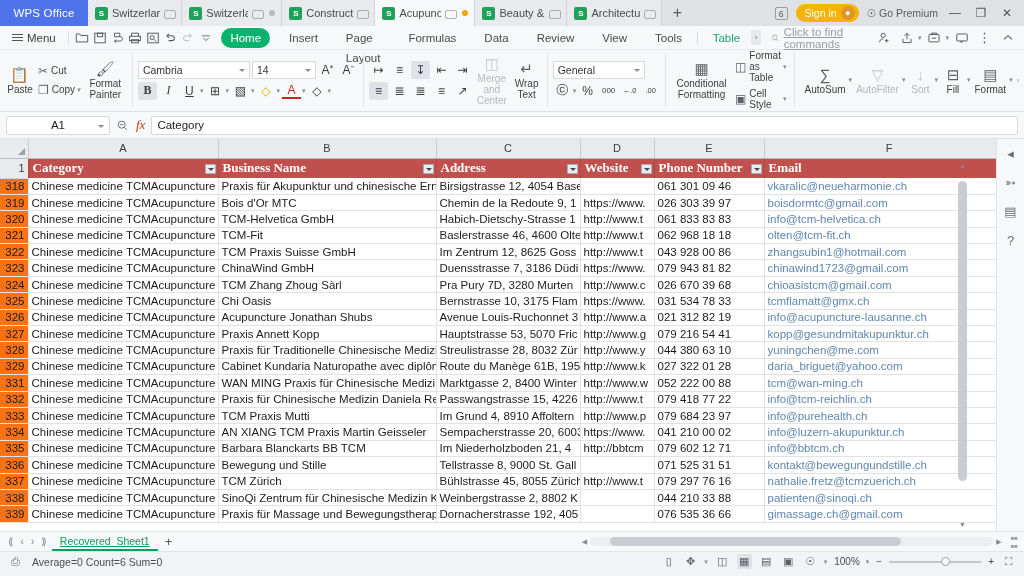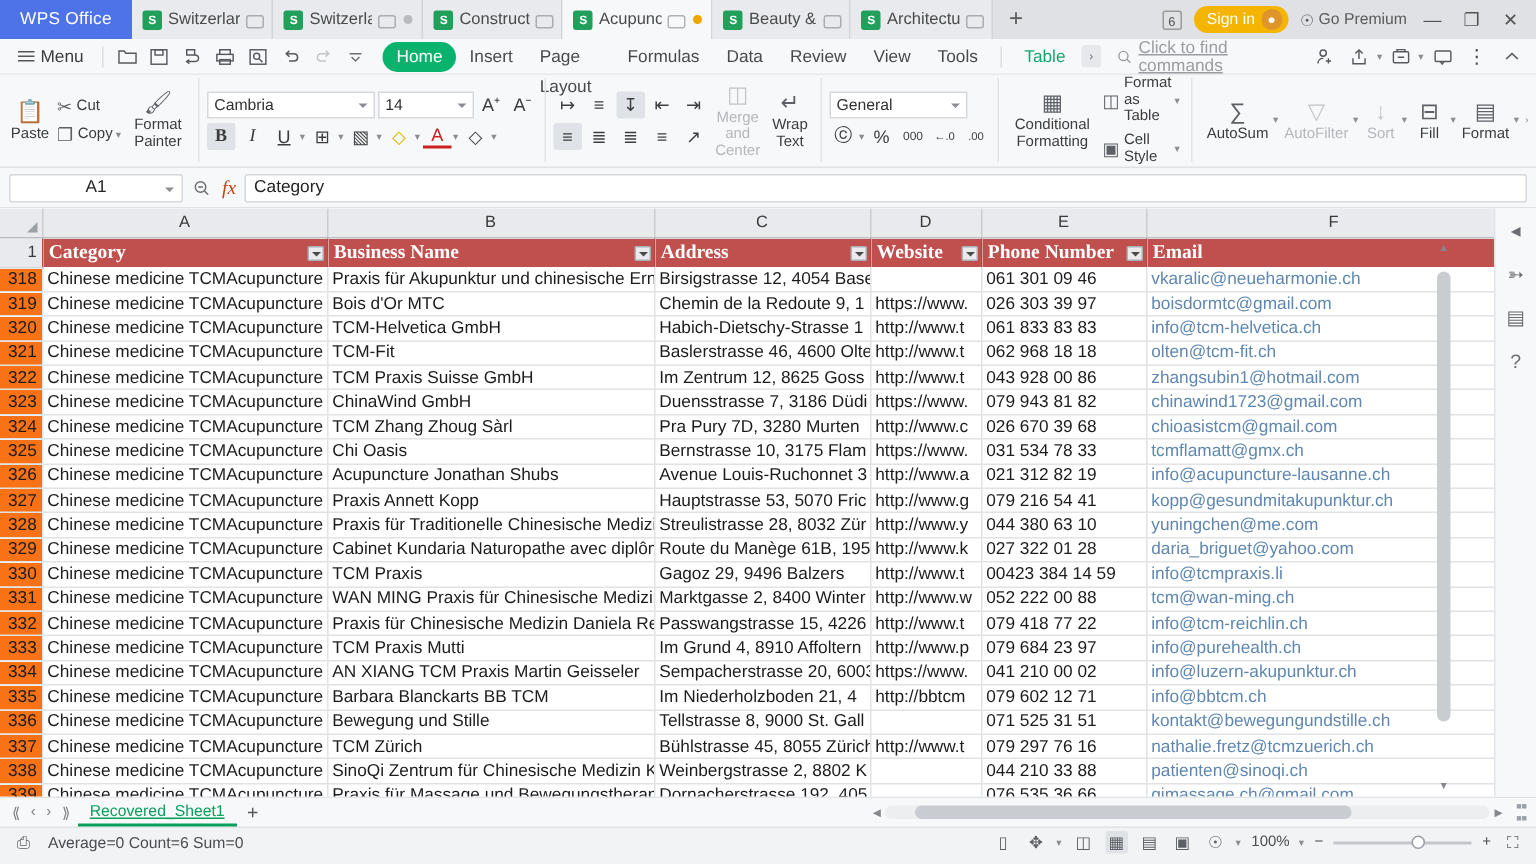--- a/index.html
+++ b/index.html
@@ -107,21 +107,21 @@
   .fbtn.on{ background:#dfe3e8;border-radius:2px;}
   .car{ font-size:7px;color:#8a8d91;margin-left:-1px;}
   .numfmt{ border:1px solid #d6d8db;background:#fff;height:18px;width:92px;font-size:10.5px;
     padding:0 12px 0 4px;display:flex;align-items:center;position:relative;color:#333;}
   .numfmt:after{content:"";position:absolute;right:4px;top:7px;border-left:3px solid transparent;border-right:3px solid transparent;border-top:3.5px solid #8a8d91;}
   .dim{ color:#b4b7bb !important;}
   .dim .gl{ color:#c2c5c9 !important;}
   
   .fbar{ height:27px;background:#f7f8fa;display:flex;align-items:center;padding:0 6px;gap:6px;
     border-bottom:1px solid #dfe1e4;}
-  .namebox{ width:116px;height:19px;background:#fff;border:1px solid #d6d8db;border-radius:2px;
+  .namebox{ width:104px;height:19px;background:#fff;border:1px solid #d6d8db;border-radius:2px;
     display:flex;align-items:center;justify-content:center;font-size:11.5px;position:relative;}
   .namebox:after{content:"";position:absolute;right:5px;top:8px;border-left:3px solid transparent;border-right:3px solid transparent;border-top:3.5px solid #8a8d91;}
   .fxgrp{ display:flex;align-items:center;gap:7px;color:#c2410c;}
   .finput{ flex:1;height:19px;background:#fff;border:1px solid #d6d8db;border-radius:2px;
     display:flex;align-items:center;padding:0 5px;font-size:11.5px;color:#222;}
   
   .gridwrap{ position:relative;height:392px;background:#fff;display:flex;}
   .gridmain{ flex:1;overflow:hidden;position:relative;}
   table.sheet{ border-collapse:collapse;table-layout:fixed;width:100%;}
   table.sheet td, table.sheet th{ padding:0;margin:0;}
@@ -297,21 +297,21 @@
         <path d="M11 5.5H6c-2 0-3 1.2-3 2.8S4 11 6 11h3.5"></path>
         <path d="M9.2 3.2l2.4 2.3-2.4 2.3"></path>
       </svg>
     </div>
   <div class="qico">
       <svg viewBox="0 0 16 16" fill="none" stroke="#6b6f74" stroke-width="1.1">
         <path d="M3.5 5.5h9"></path>
         <path d="M5 8l3 3 3-3"></path>
       </svg>
     </div>
-  <div id="ribbon-tabs" style="display:flex;align-items:flex-end;gap:0;margin-left:6px;">
+  <div id="ribbon-tabs" style="display:flex;align-items:flex-end;gap:10px;margin-left:6px;">
       <div class="rtab active">Home</div>
       <div class="rtab">Insert</div>
       <div class="rtab">Page Layout</div>
       <div class="rtab">Formulas</div>
       <div class="rtab">Data</div>
       <div class="rtab">Review</div>
       <div class="rtab">View</div>
       <div class="rtab">Tools</div>
     </div>
   <div class="qsep"></div>
@@ -654,29 +654,20 @@
           <tr class="drow">
             <td class="rowhdr">329</td>
             <td>Chinese medicine TCMAcupuncture</td>
             <td>Cabinet Kundaria Naturopathe avec diplôm</td>
             <td>Route du Manège 61B, 195</td>
             <td>http://www.k</td>
             <td class="ph">027 322 01 28</td>
             <td class="em">daria_briguet@yahoo.com</td>
           </tr>
           <tr class="drow">
-            <td class="rowhdr">330</td>
-            <td>Chinese medicine TCMAcupuncture</td>
-            <td>TCM Praxis</td>
-            <td>Gagoz 29, 9496 Balzers</td>
-            <td>http://www.t</td>
-            <td class="ph">00423 384 14 59</td>
-            <td class="em">info@tcmpraxis.li</td>
-          </tr>
-          <tr class="drow">
             <td class="rowhdr">331</td>
             <td>Chinese medicine TCMAcupuncture</td>
             <td>WAN MING Praxis für Chinesische Medizin</td>
             <td>Marktgasse 2, 8400 Winter</td>
             <td>http://www.w</td>
             <td class="ph">052 222 00 88</td>
             <td class="em">tcm@wan-ming.ch</td>
           </tr>
           <tr class="drow">
             <td class="rowhdr">332</td>

